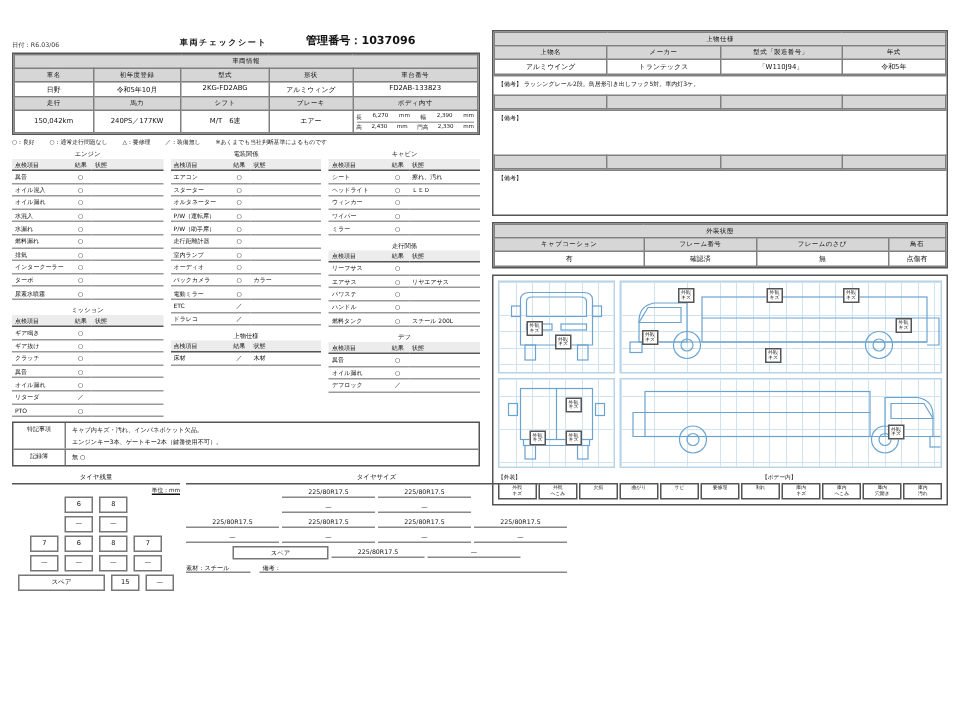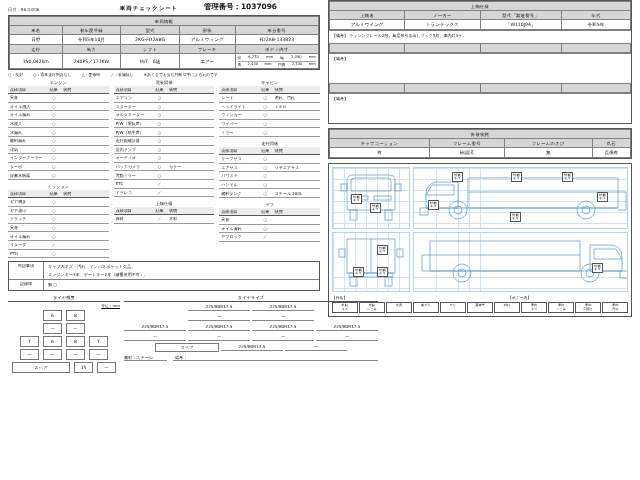--- a/index.html
+++ b/index.html
@@ -4,21 +4,21 @@
 <style>
   html,body{margin:0;padding:0;}
   body{
     width:640px;height:480px;
     background:#ffffff;
     font-family:"DejaVu Sans","Liberation Sans",sans-serif;
     font-size:4.2px;
     color:#111;
     overflow:hidden;
   }
-  .page{position:relative;width:640px;height:480px;box-sizing:border-box;padding:0 8px;}
+  .page{position:relative;width:640px;height:480px;box-sizing:border-box;padding:20px 8px;}
   .cols{display:flex;gap:8px;height:468px;}
   .colL{width:312px;flex:none;}
   .colR{width:304px;flex:none;}
 
   
   table{border-collapse:collapse;width:100%;}
   td,th{border:0.5px solid #808080;padding:0;text-align:center;vertical-align:middle;font-weight:normal;}
   .hdr{background:#d6d6d6;font-size:4.3px;height:8px;letter-spacing:.3px;}
   .val{height:9px;font-size:4.6px;}
 

